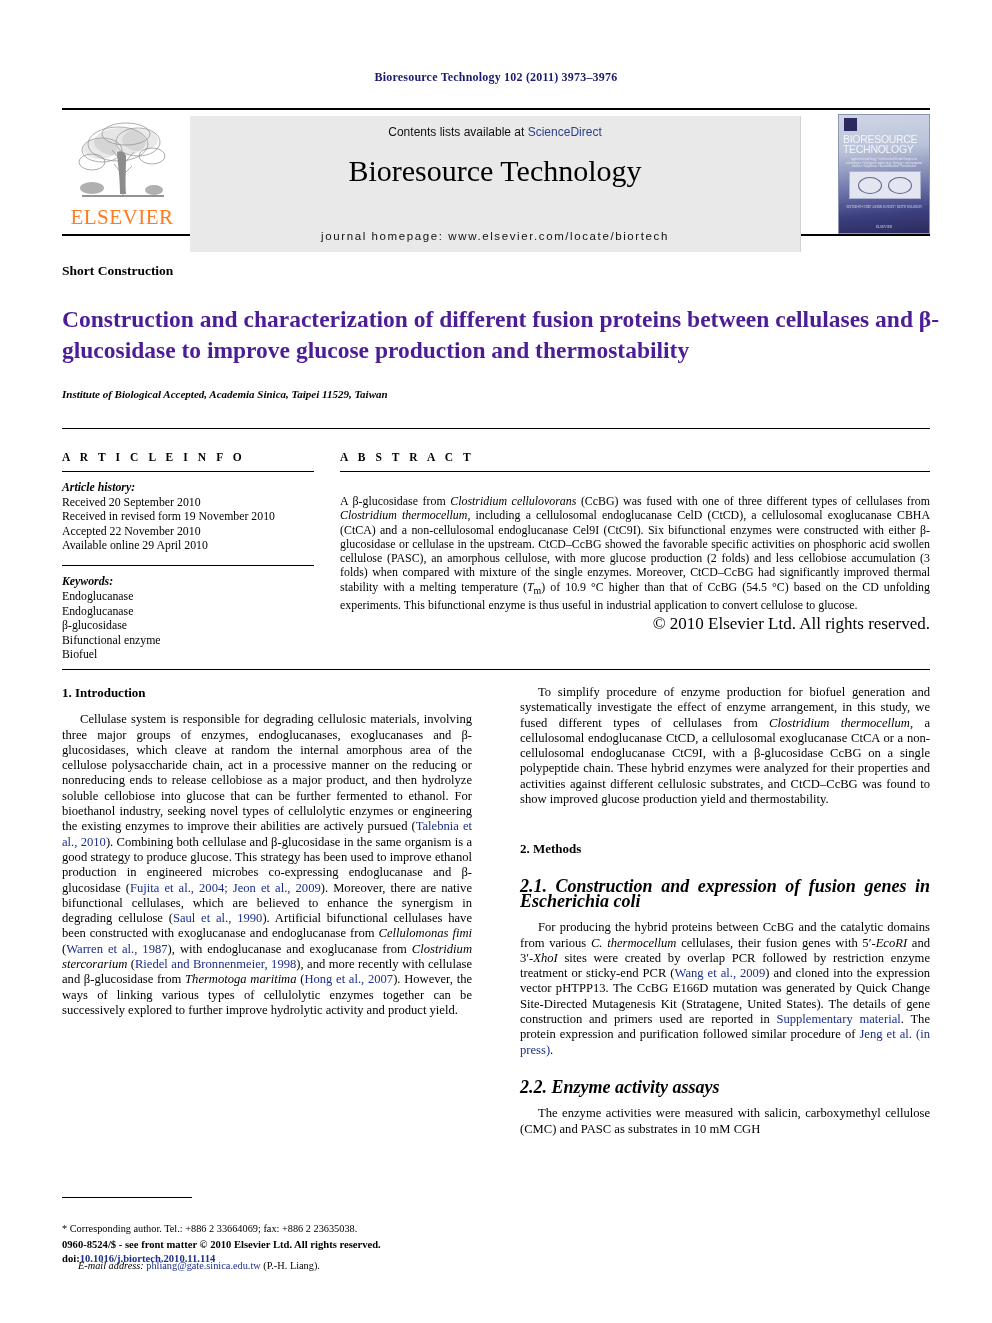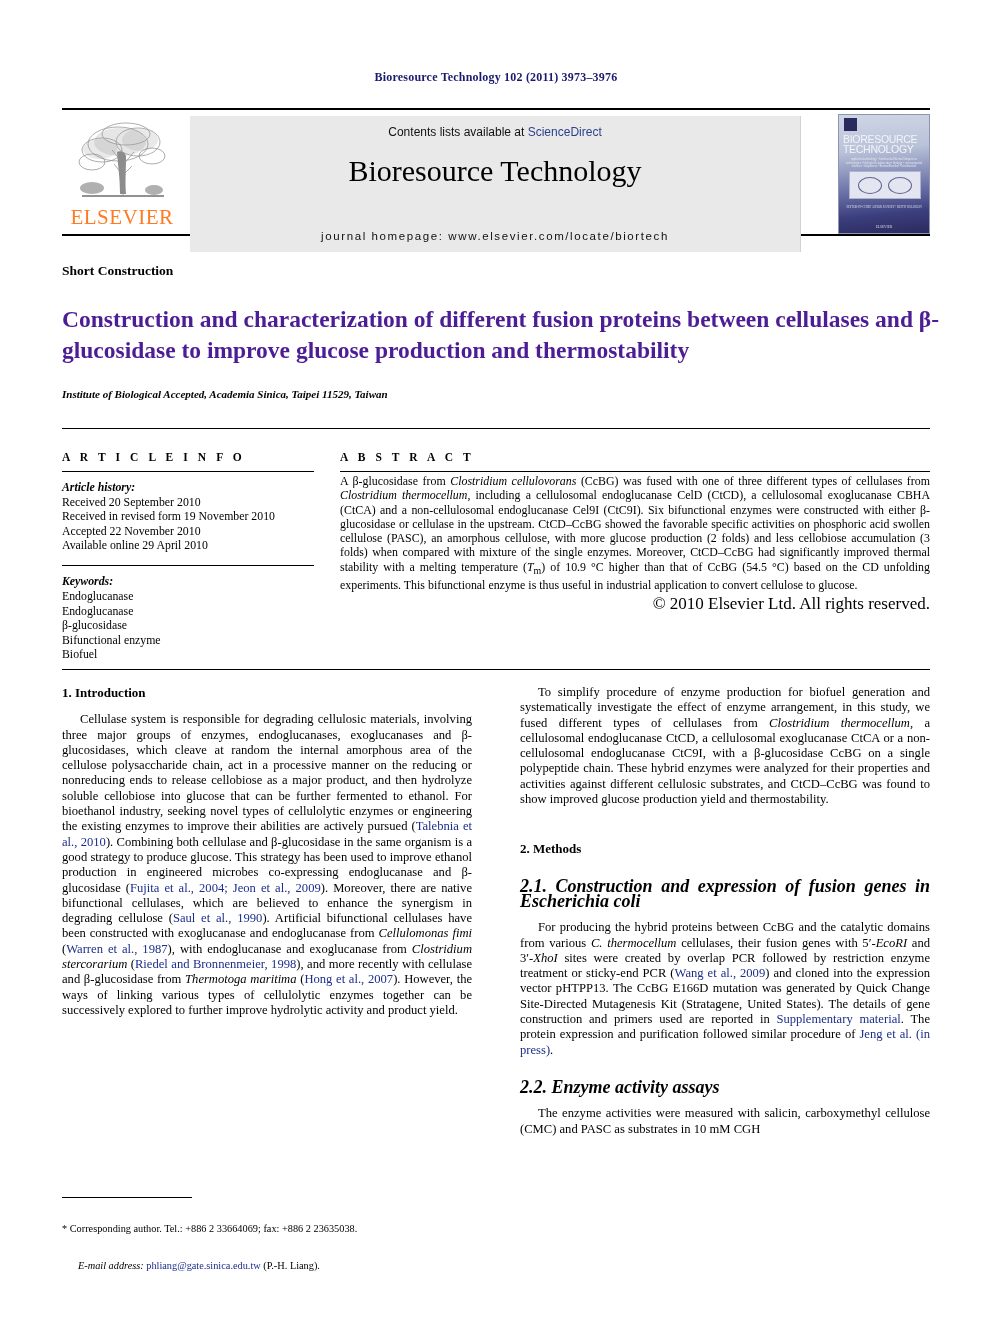--- a/index.html
+++ b/index.html
@@ -283,21 +283,21 @@
   .info-group .gh {
     font-style: italic;
     font-weight: bold;
   }
   .keywords-rule {
     height: 1.5px;
     background: #000;
     margin-top: 12px;
   }
   .abstract-text {
-    margin-top: 2px;
+    margin-top: 22px;
     font-family: "Liberation Serif", serif;
     font-size: 11.9px;
     line-height: 14.3px;
     text-align: justify;
     text-justify: inter-word;
   }
   .abstract-text i { font-style: italic; }
   .copyright {
     margin-top: 1px;
     text-align: right;
@@ -485,14 +485,18 @@
       <span>*</span>
       <span>Corresponding author. Tel.: +886 2 33664069; fax: +886 2 23635038.</span>
     </div>
     <div class="fn-line" style="padding-left:16px;text-indent:0">
       <span class="em">E-mail address:</span>
       <a class="ref" href="#">phliang@gate.sinica.edu.tw</a>
       <span>(P.-H. Liang).</span>
     </div>
   </div>
 
+  <div class="pagefoot">
+    <div>0960-8524/$ - see front matter © 2010 Elsevier Ltd. All rights reserved.</div>
+    <div><span>doi:</span><a class="ref" href="#">10.1016/j.biortech.2010.11.114</a></div>
+  </div>
 
 </div>
 
 </body></html>

